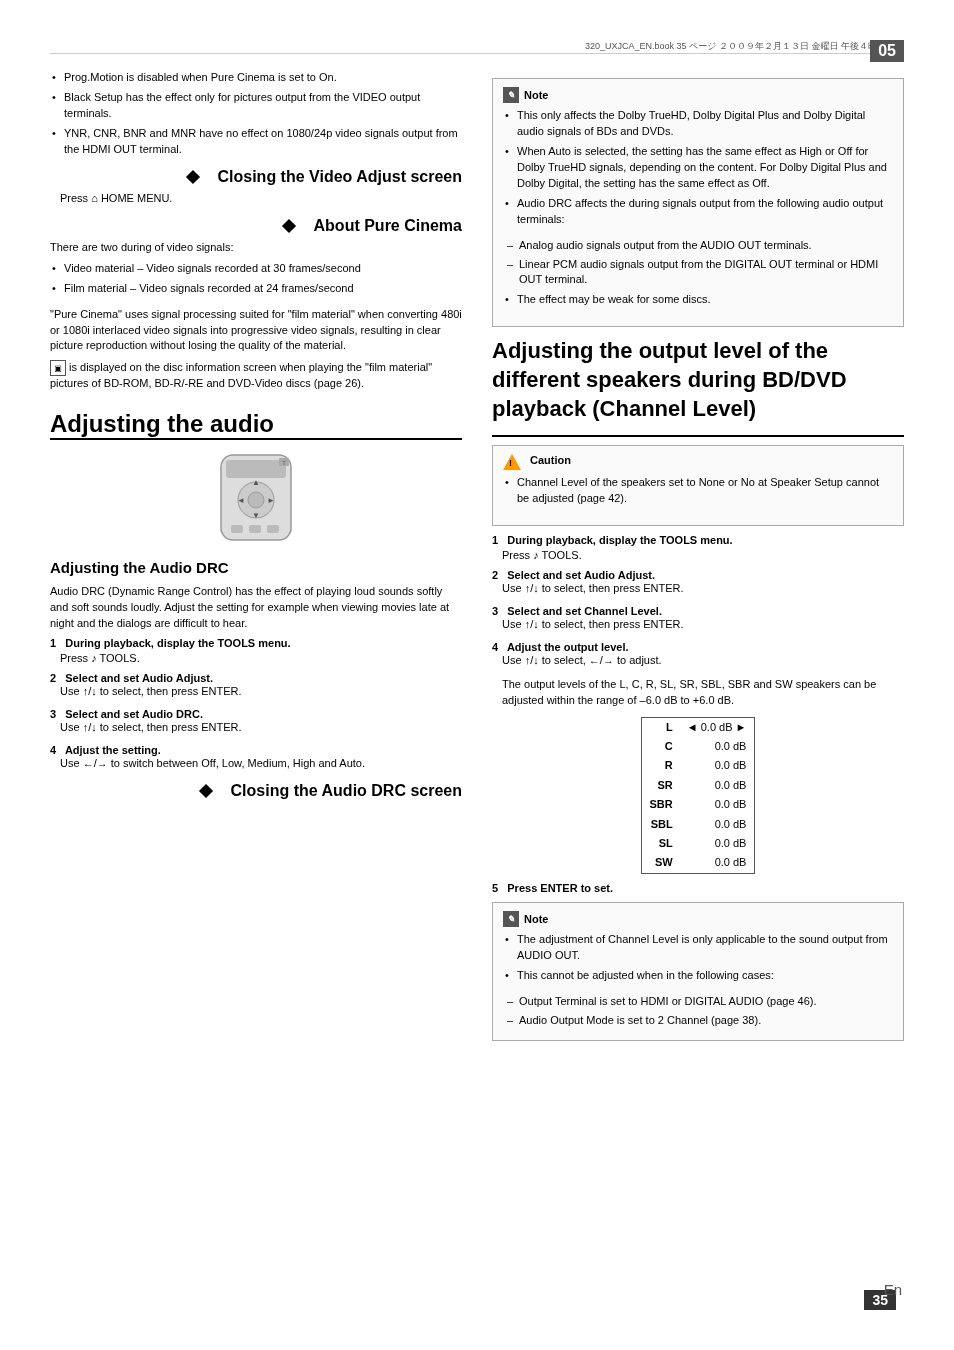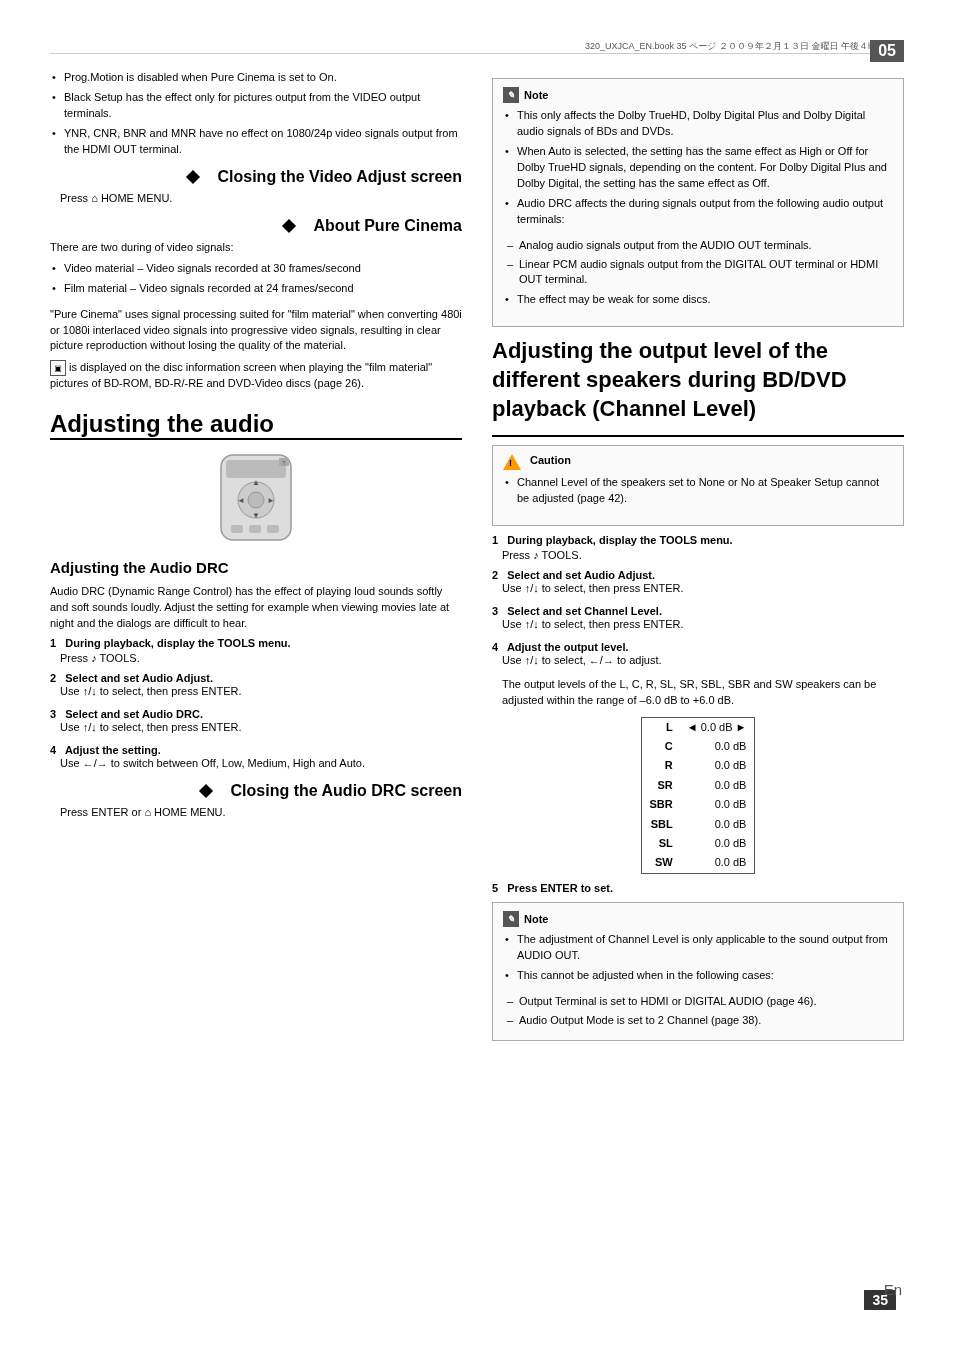--- a/index.html
+++ b/index.html
@@ -386,23 +386,20 @@
 
       <div class="step">
         <div class="step-title">4&nbsp;&nbsp; Adjust the setting.</div>
         <div class="indent-text">Use <strong>←/→</strong> to switch between <strong>Off</strong>, <strong>Low</strong>, <strong>Medium</strong>, <strong>High</strong> and <strong>Auto</strong>.</div>
       </div>
 
       <div class="section-heading">
         <span class="diamond"></span>
         <span>Closing the Audio DRC screen</span>
       </div>
-      <p class="press-line">
-        Press <strong>ENTER</strong> or <span class="home-icon">⌂</span> <strong>HOME MENU</strong>.
-      </p>
 
     </div>
 
     <div class="col-right">
 
       <div class="note-box">
         <div class="note-box-title">
           <div class="note-icon">✎</div>
           <span>Note</span>
         </div>

